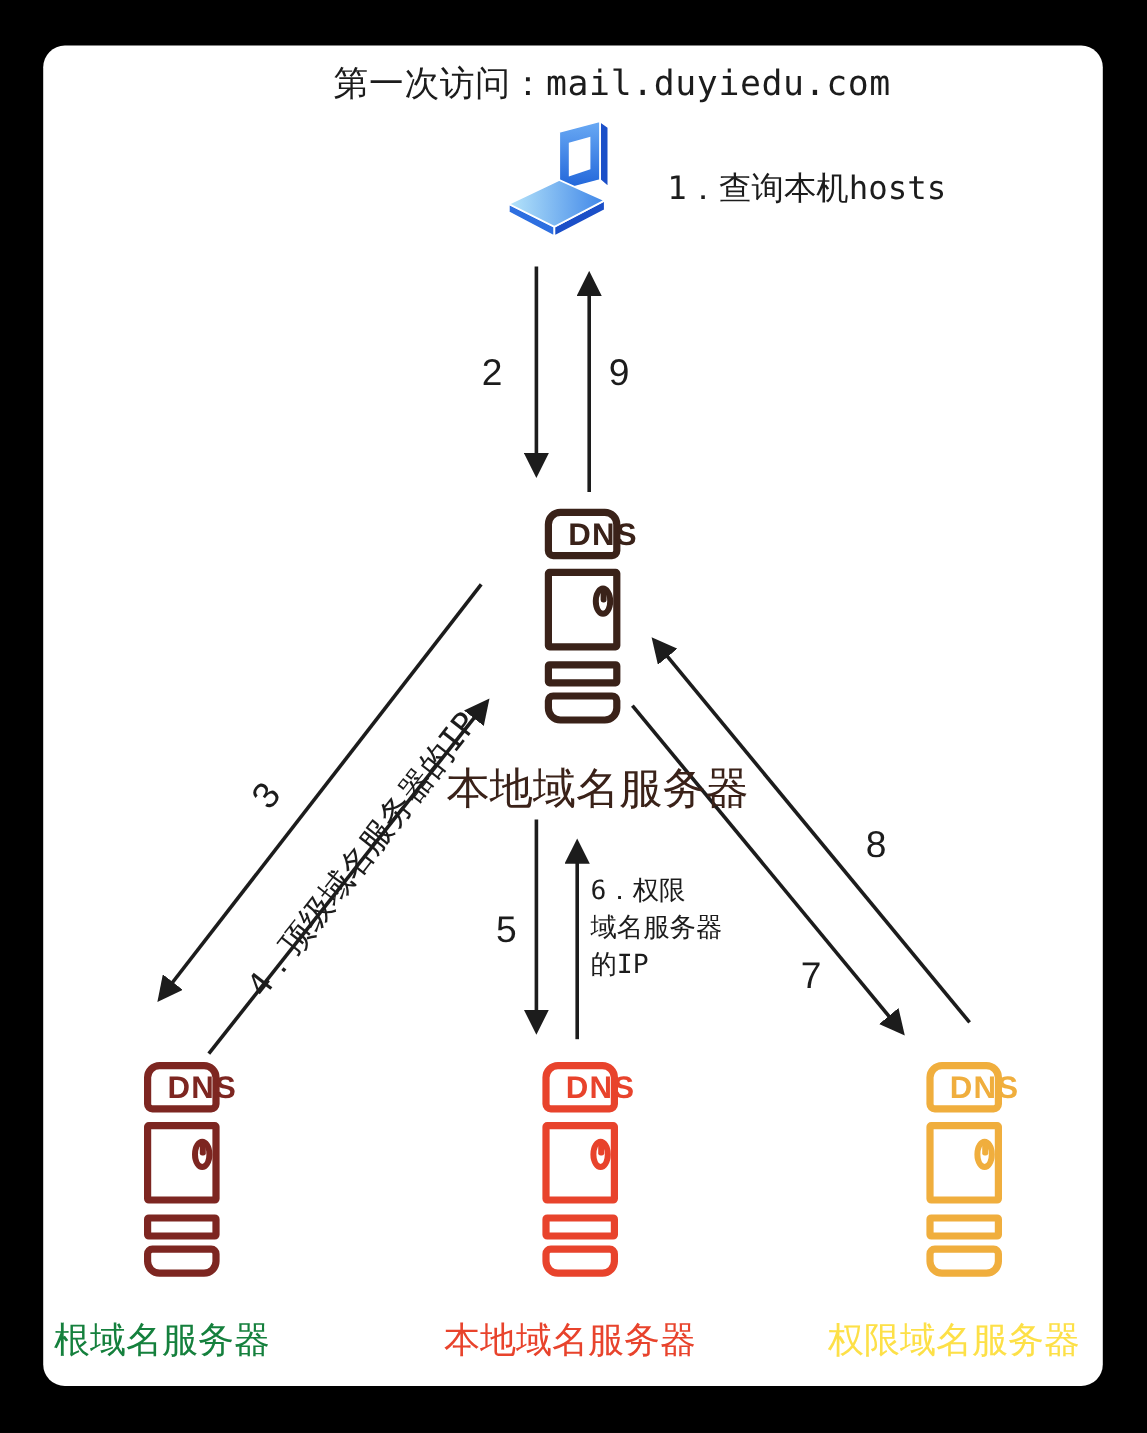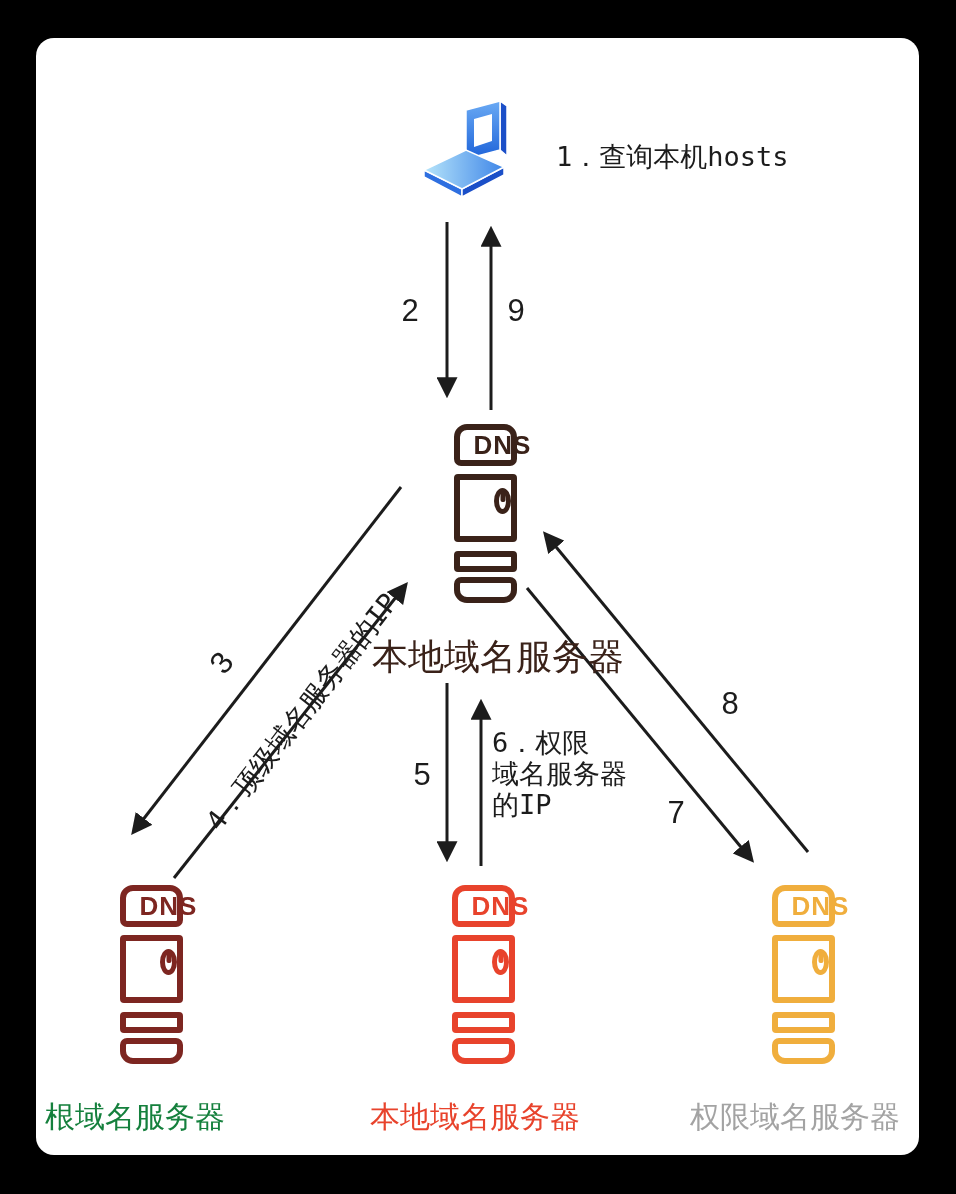--- a/index.html
+++ b/index.html
@@ -19,21 +19,21 @@
   .zh { font-family:"Liberation Sans","DejaVu Sans",sans-serif; }
   .step-note { color:#1c1c1c; font-size:27px; white-space:nowrap; }
   .step-num { color:#1c1c1c; font-size:31px; width:28px; text-align:center; }
   #step4 {
     left:142px; top:694px; width:320px; text-align:center;
     font-size:27px; color:#1c1c1c; transform:rotate(-52deg);
     transform-origin:center; white-space:nowrap;
   }
   #step3 { left:202px; top:645px; width:40px; text-align:center;
     font-size:31px; color:#1c1c1c; transform:rotate(-52deg); }
-  #step6 { left:492px; top:727px; font-size:27px; line-height:31px;
+  #step6 { left:492px; top:727px; font-size:22px; line-height:31px;
     color:#1c1c1c; white-space:pre-line; }
   
   .server { position:absolute; width:97px; }
   .server * { box-sizing:border-box;margin-left:34px; }
   .srv-head {
     height:42px; border:6px solid currentColor; border-radius:13px 13px 7px 7px;
     display:flex; align-items:center; justify-content:center;
     font-weight:700; font-size:26px; letter-spacing:1px;
   }
   .srv-body {
@@ -55,20 +55,23 @@
   
   #arrows { position:absolute; left:0; top:0; pointer-events:none; }
   #arrows line { stroke:#1c1c1c; stroke-width:3; }
 </style>
 </head>
 <body>
 
 <div id="canvas">
   <div id="panel"></div>
 
+  <div class="abs" id="title">
+    <span class="zh">第一次访问：</span><span class="mono">mail.duyiedu.com</span>
+  </div>
 
   <svg class="abs" style="left:412px; top:98px;" width="130" height="108" viewBox="0 0 130 108">
     <defs>
       <linearGradient id="gScreen" x1="0" y1="0" x2="0" y2="1">
         <stop offset="0" stop-color="#6aaaf4"></stop>
           <stop offset="1" stop-color="#1e63d9"></stop>
       </linearGradient>
       <linearGradient id="gBase" x1="0" y1="0" x2="1" y2="0">
         <stop offset="0" stop-color="#b7e5fa"></stop>
           <stop offset="1" stop-color="#3f86e8"></stop>
@@ -155,14 +158,14 @@
   <div class="server" style="left: 738px; top: 885px; color: rgb(240, 174, 61);">
     <div class="srv-head">
         <span>DNS</span>
       </div>
     <div class="srv-body">
         <span class="power-icon"></span>
       </div>
     <div class="srv-slat"></div>
     <div class="srv-foot"></div>
   </div>
-  <div class="srv-label" style="left: 690px; top: 1097px; width: 198px; color: #a3a3a3;">权限域名服务器</div>
+  <div class="srv-label" style="left: 690px; top: 1097px; width: 198px; color: #fde047;">权限域名服务器</div>
 </div>
 
 </body></html>

